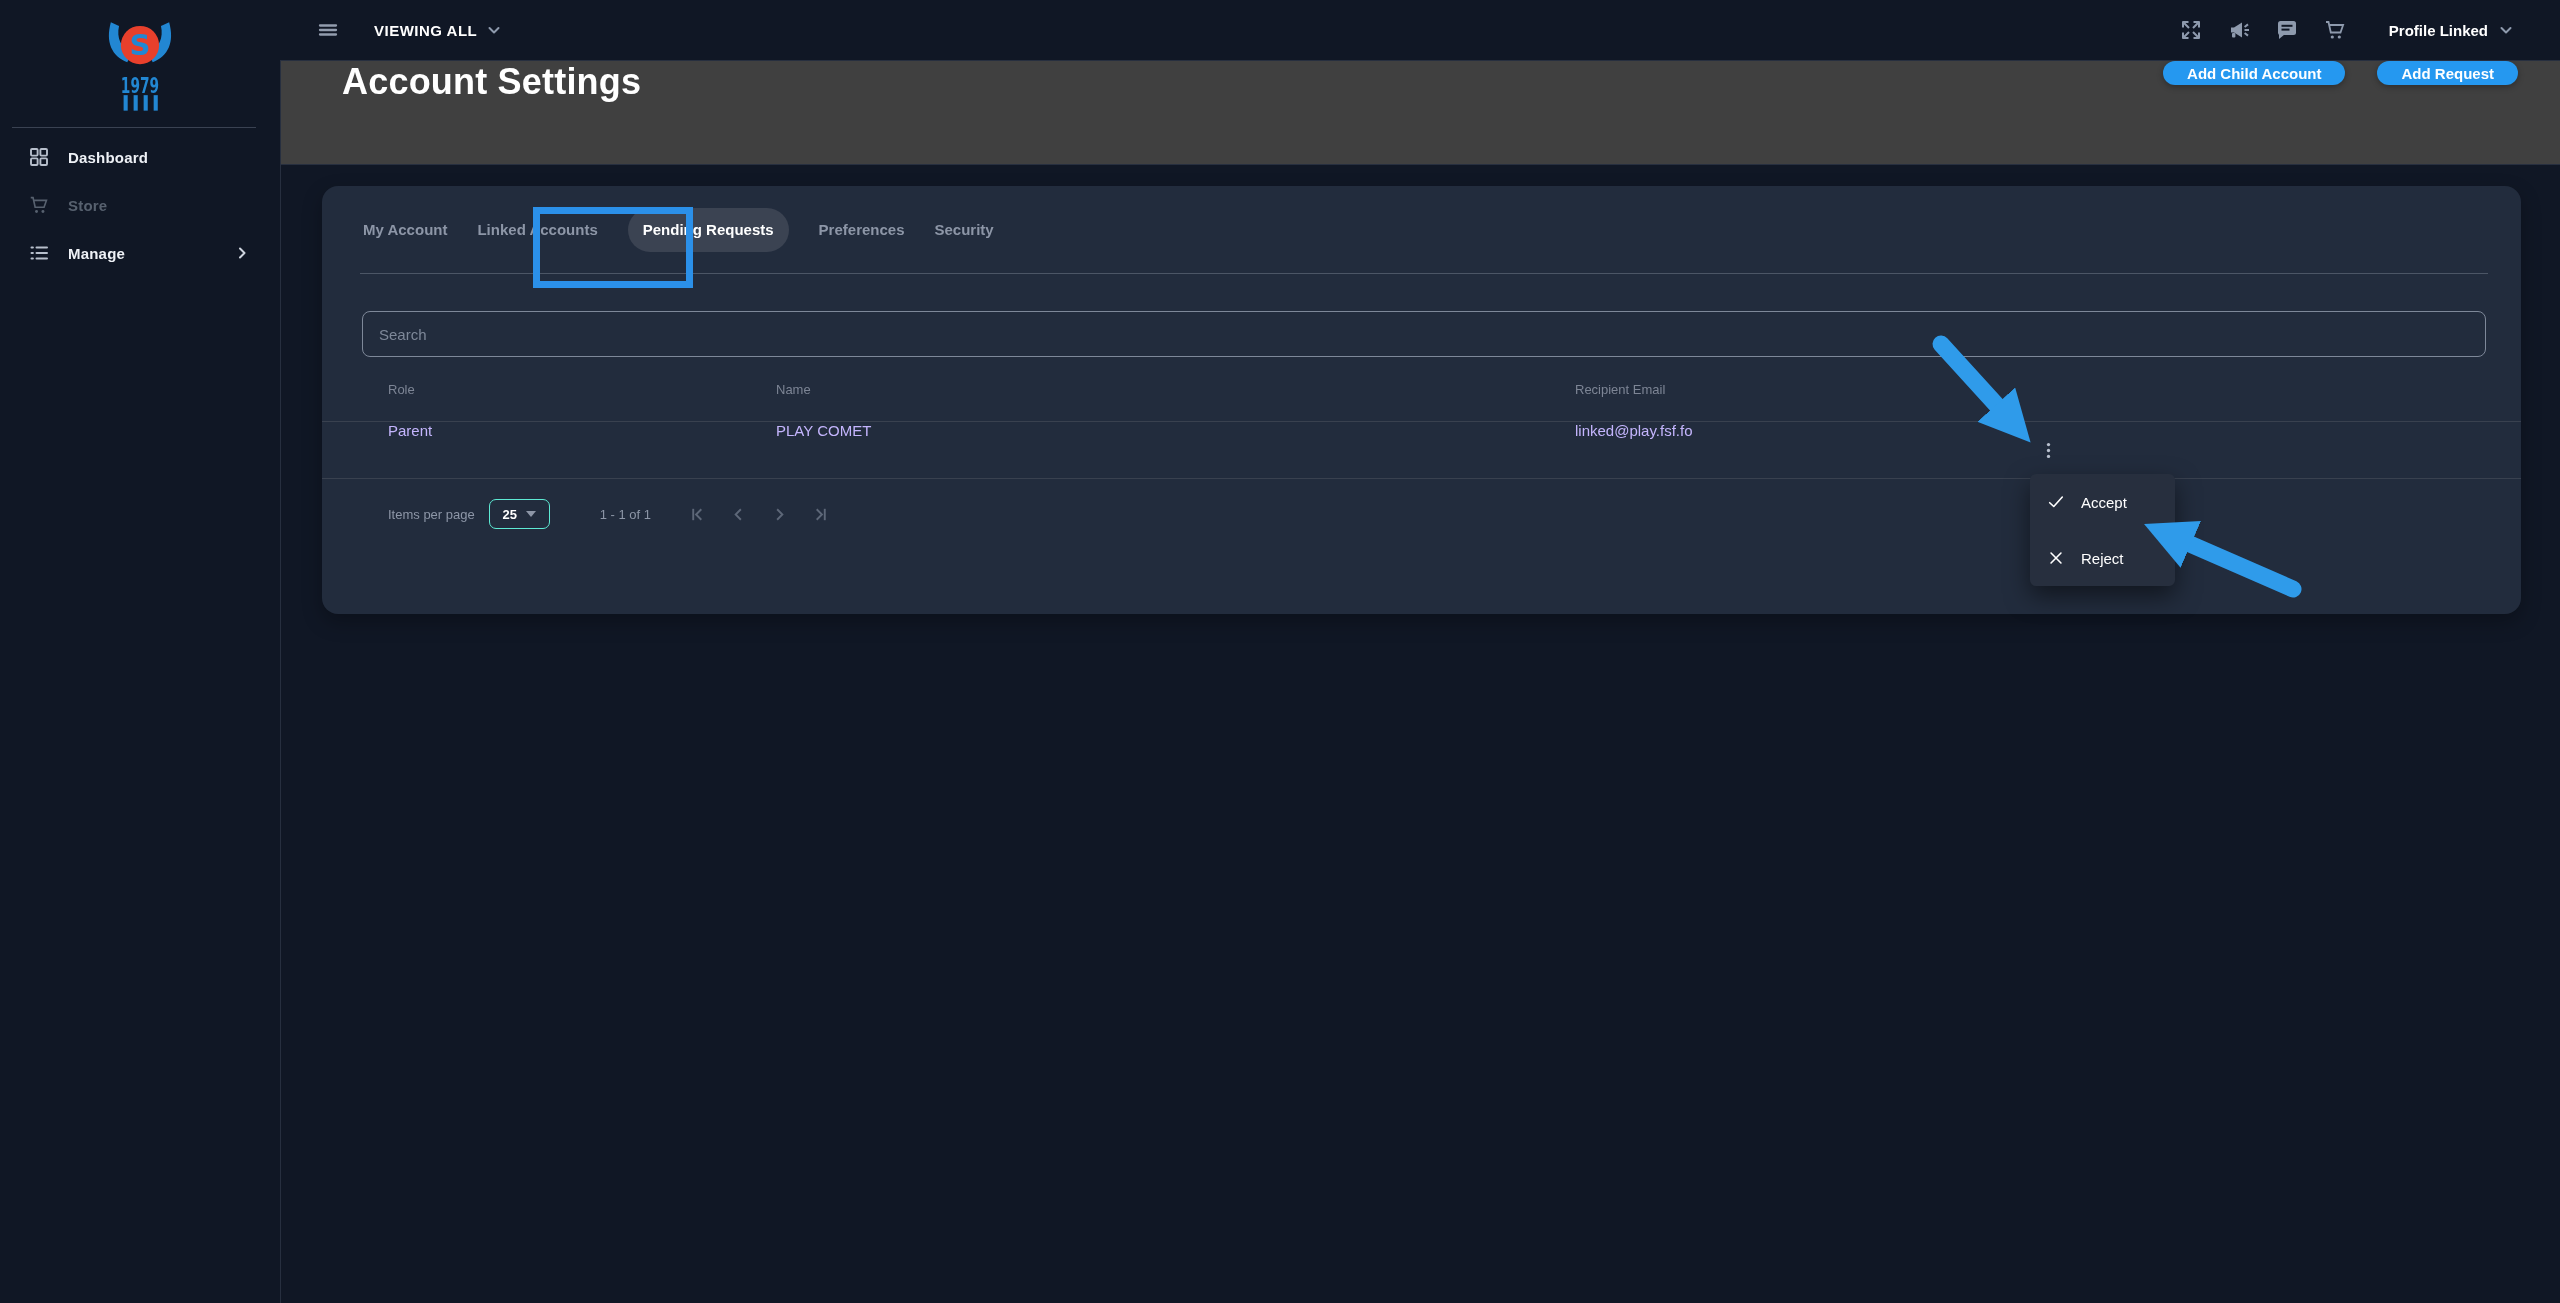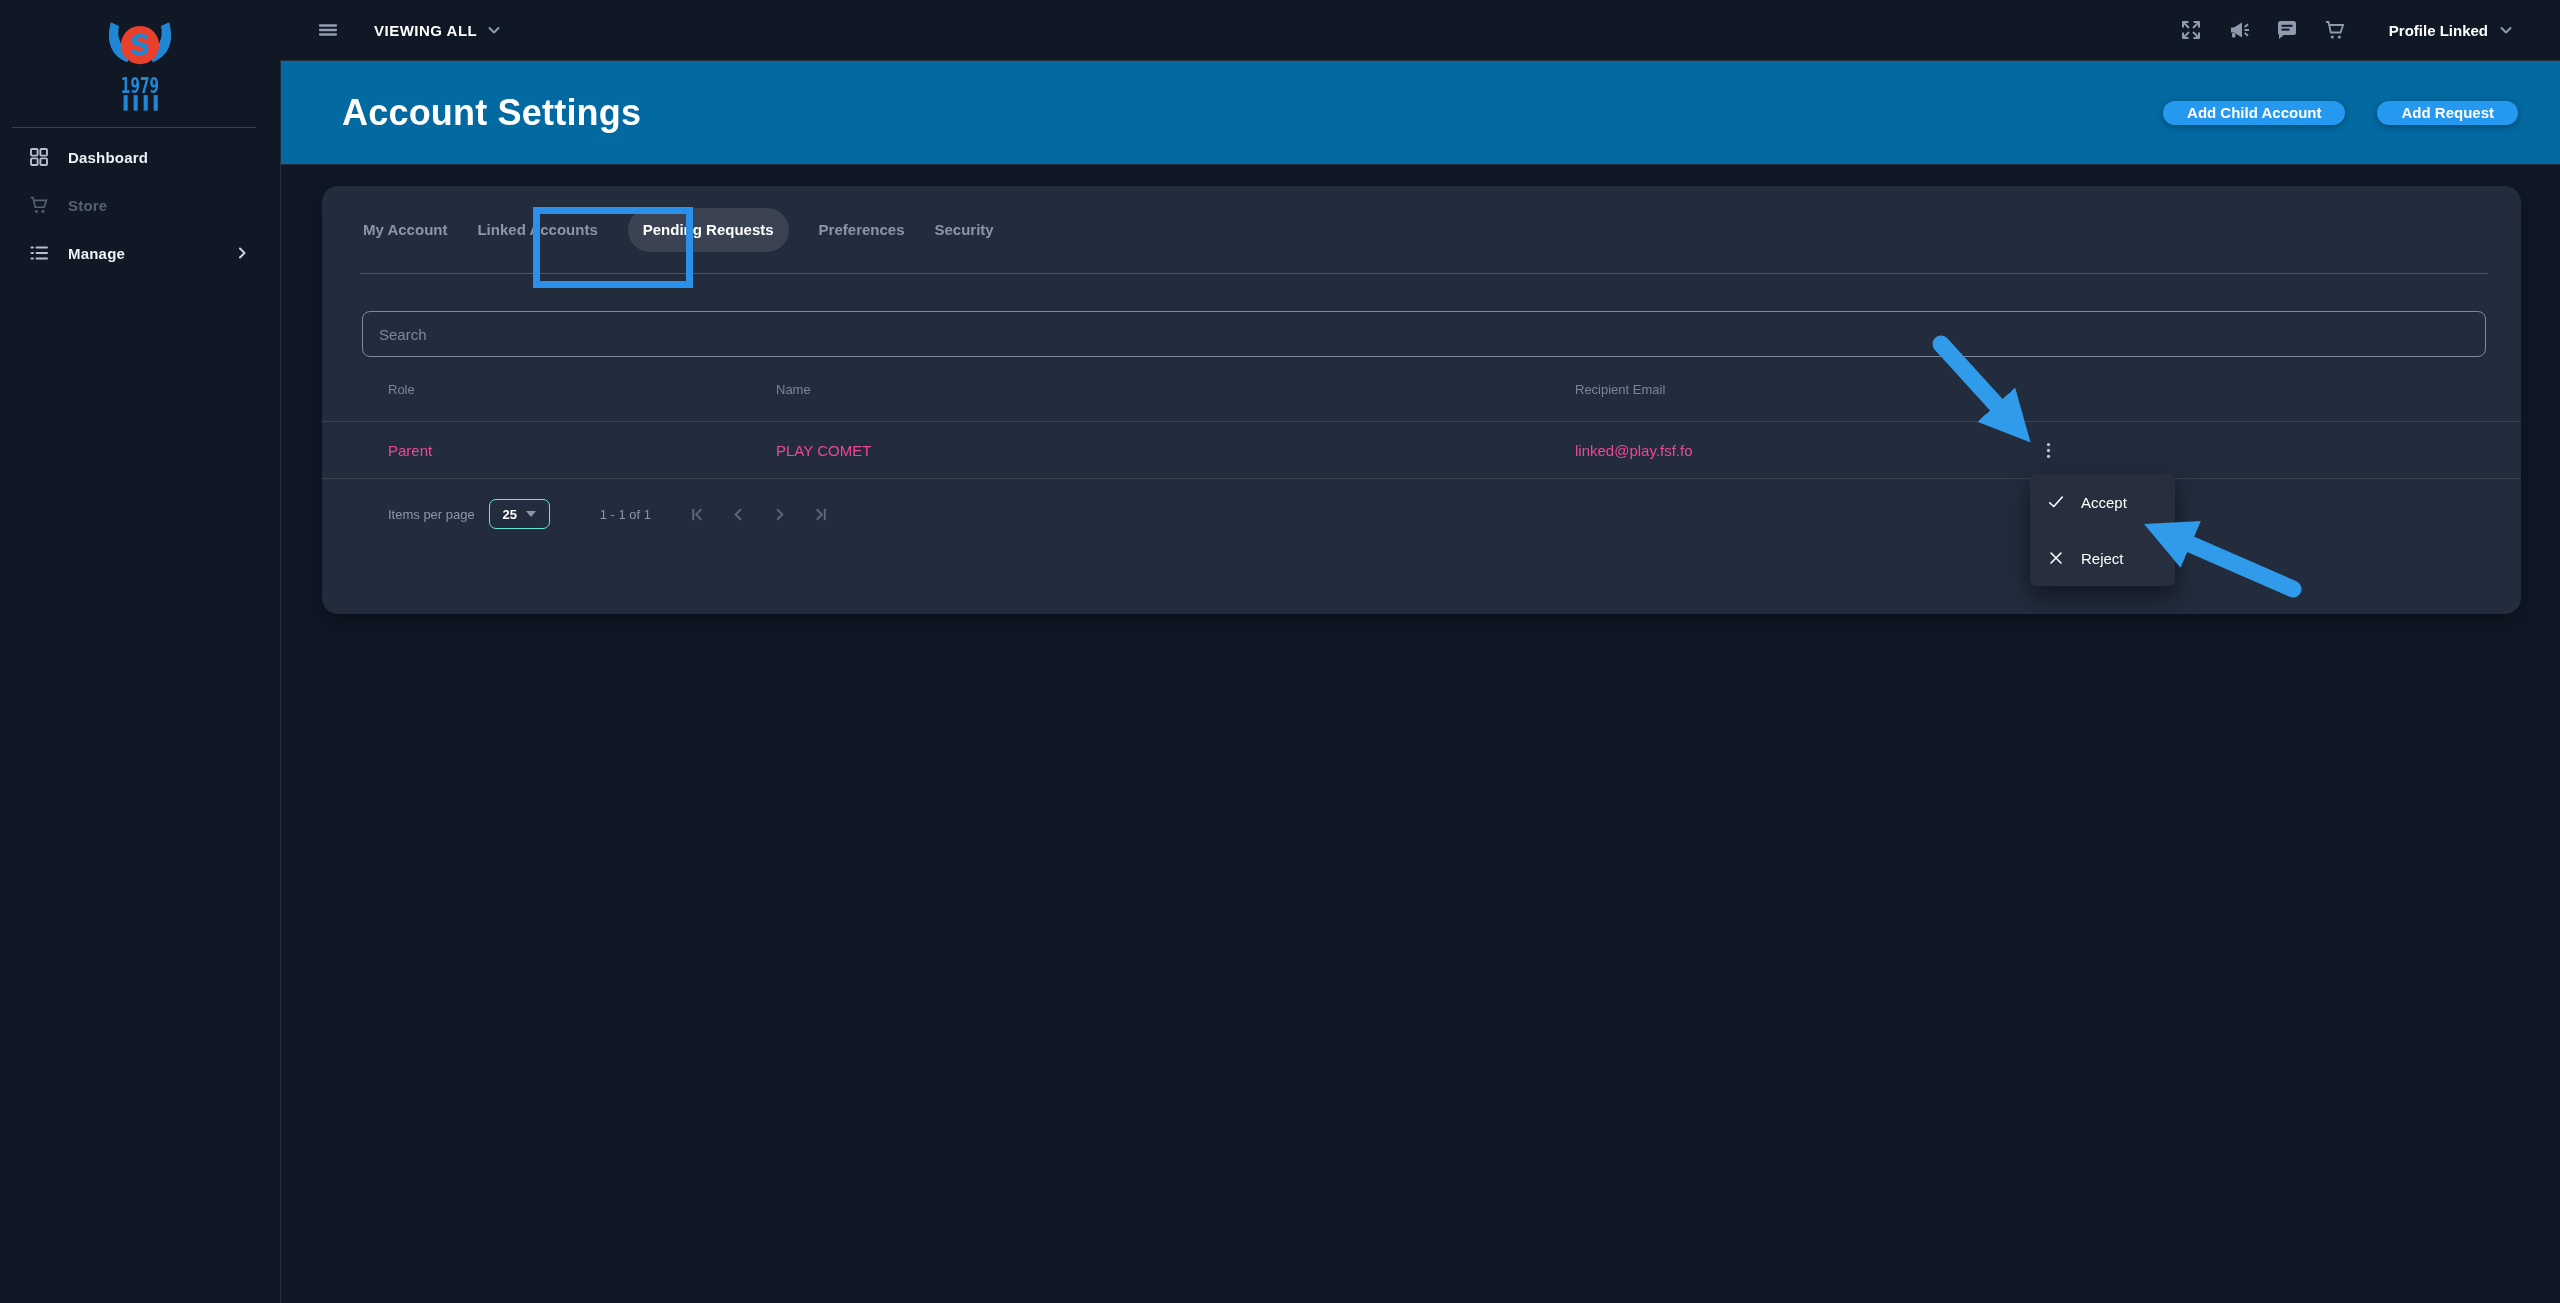--- a/index.html
+++ b/index.html
@@ -24,36 +24,36 @@
   .icon-btn{background:none;border:none;padding:0;cursor:pointer;display:flex;align-items:center;justify-content:center;color:#8e9aad}
   .hamburger{width:24px;height:24px;color:#939dae}
   .viewing{margin-left:34px;display:flex;align-items:center;gap:9px;cursor:pointer}
   .viewing-label{font-size:15px;font-weight:700;letter-spacing:.5px;color:#fff}
   .chev{width:16px;height:16px;color:#8e9aad}
   .topbar-spacer{flex:1}
   .tb-icon{width:24px;height:24px;margin-left:24px}
   .profile{display:flex;align-items:center;gap:10px;margin-left:42px;cursor:pointer}
   .profile-label{font-size:15px;font-weight:700;color:#fff}
   
-  .page-header{position:absolute;left:280px;top:61px;right:0;height:104px;border-bottom:1px solid #272f3f;display:flex;align-items:center;padding:0 42px 0 62px;box-sizing:border-box;background:#0369a1}
+  .page-header{position:absolute;left:280px;top:61px;right:0;height:104px;border-bottom:1px solid #272f3f;display:flex;align-items:flex-start;padding:0 42px 0 62px;box-sizing:border-box;background:#404040}
   .page-title{font-size:36px;font-weight:800;letter-spacing:.2px;color:#fff}
   .header-actions{margin-left:auto;display:flex;gap:32px}
   .btn{height:24px;padding:0 24px;border-radius:19px;background:#2598f0;color:#fff;font-size:15px;font-weight:700;border:none;display:flex;align-items:center;cursor:pointer;font-family:inherit;box-shadow:0 2px 6px rgba(0,0,0,.3)}
   
   .card{position:absolute;left:322px;top:186px;width:2199px;height:428px;background:#222c3d;border-radius:16px;z-index:1;box-shadow:0 8px 20px rgba(0,0,0,.28)}
   .tabs{height:87px;margin:0 33px 0 38px;border-bottom:1px solid #4c5666;display:flex;align-items:center;gap:30px;padding-left:3px}
   .tab{font-size:15px;font-weight:600;color:#8d96a7;cursor:pointer;white-space:nowrap}
   .tab.active{color:#fff;font-weight:700;background:#3b4352;height:44px;line-height:44px;border-radius:22px;padding:0 15px}
   .search-wrap{margin:37px 35px 0 40px}
   .search-input{width:100%;height:46px;box-sizing:border-box;background:transparent;border:1px solid #7e8899;border-radius:8px;padding:0 16px;color:#e8ecf2;font-size:15px;font-family:inherit;outline:none}
   .search-input::placeholder{color:#7e8899}
   .thead{display:flex;align-items:center;height:65px;padding-left:66px;border-bottom:1px solid #39414f;box-sizing:border-box}
   .col-role{width:388px}.col-name{width:799px}.col-email{width:473px}.col-actions{flex:1;display:flex;align-items:center}
   .th{font-size:13px;font-weight:400;color:#7d8595}
-  .trow{display:flex;align-items:center;height:57px;border-bottom:1px solid #39414f;padding-left:66px;box-sizing:border-box;font-size:15px;color:#ec4899}
+  .trow{display:flex;height:57px;border-bottom:1px solid #39414f;padding-left:66px;box-sizing:border-box;font-size:15px;color:#c4b5fd}
   .kebab-btn{width:26px;height:36px;margin-left:-13px;display:flex;align-items:center;justify-content:center;background:none;border:none;cursor:pointer;color:#b9c1cf;padding:0}
   .kebab-btn svg{width:21px;height:21px}
   .pagination{display:flex;align-items:center;height:70px;padding-left:66px;color:#8d96a7;font-size:13px}
   .ipp-label{margin-right:14px}
   .ipp-select{width:61px;height:30px;border:1px solid #5eead4;border-radius:7px;display:flex;align-items:center;justify-content:center;gap:9px;color:#fff;font-weight:700;cursor:pointer;box-sizing:border-box;background:transparent;font-size:13px}
   .ipp-caret{width:10px;height:6px;color:#8d96a7}
   .range{margin-left:50px;color:#8d96a7}
   .pager{display:flex;margin-left:26px}
   .pg-btn{width:41px;height:40px;display:flex;align-items:center;justify-content:center;color:#5d6778;background:none;border:none;padding:0;cursor:default}
   .pg-btn svg{width:19px;height:19px}

